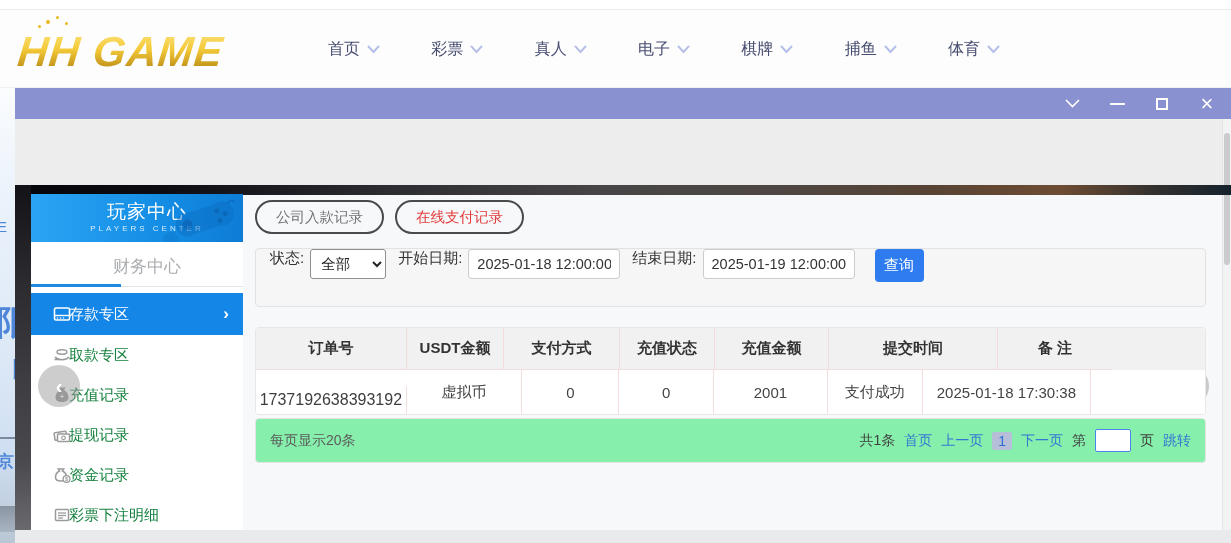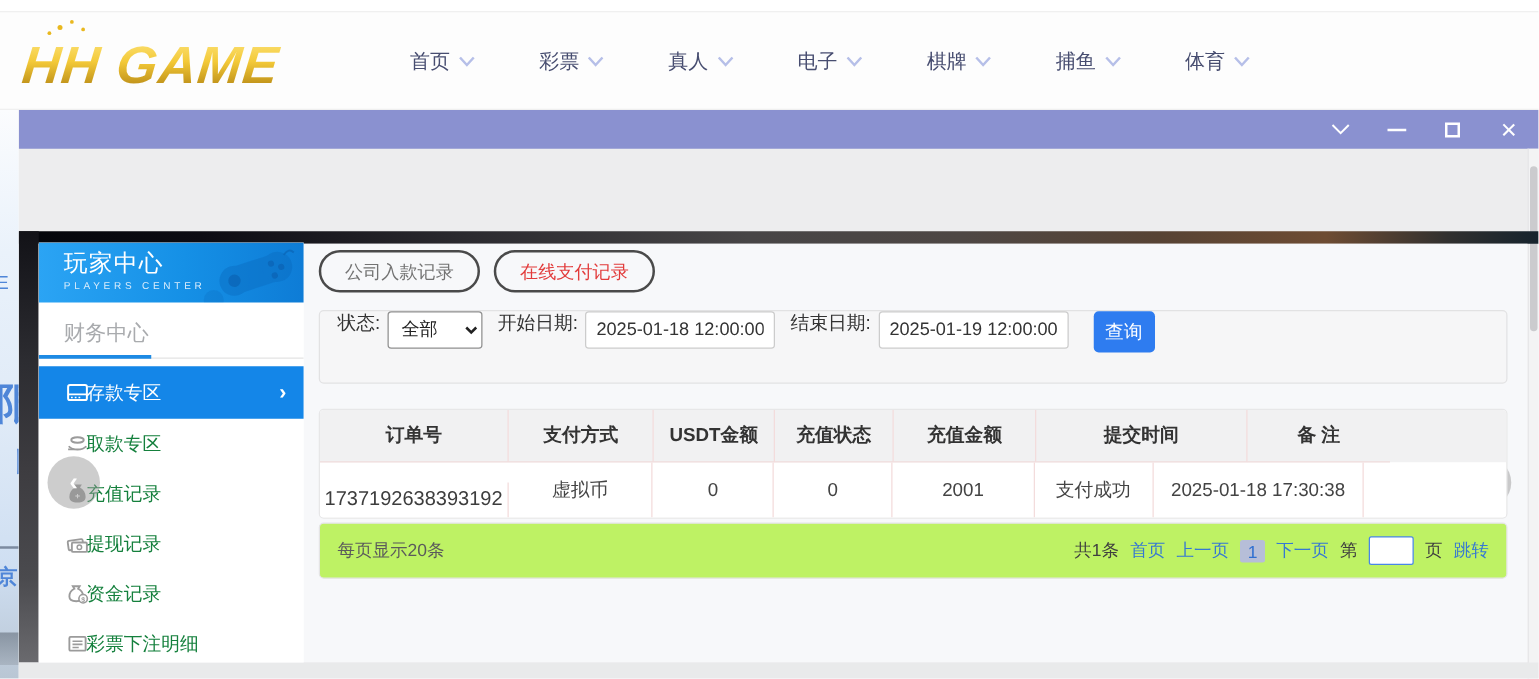--- a/index.html
+++ b/index.html
@@ -43,21 +43,21 @@
 
   
   .dark-band { position:absolute; left:0; top:97px; width:1216px; height:10px;
     background:linear-gradient(90deg,#04050a 0%,#0d0c13 12%,#2c2b30 30%,#474546 48%,#4e4744 62%,#574334 75%,#6e4c33 86%,#31302f 94%,#16232d 100%); }
   .dark-left { position:absolute; left:0; top:97px; width:16px; height:345px;
     background:linear-gradient(180deg,#121217 0%,#2c2c31 30%,#3d3c40 55%,#4a4a4e 80%,#6a6a6e 100%); }
   .content-bg { position:absolute; left:16px; top:107px; width:1191px; height:335px; background:#f7f8fa; }
   .bottom-strip { position:absolute; left:0; top:442px; width:1216px; height:13px; background:#e9eaeb; }
 
   
-  .sidebar { position:absolute; left:16px; top:106px; width:212px; height:336px; background:#fff; overflow:hidden; }
+  .sidebar { position:absolute; left:16px; top:106px; width:212px; height:336px; background:#fff; overflow:hidden;text-align:center; }
   .sb-header { position:relative; height:48px; background:linear-gradient(90deg,#2ba4f4 0%,#1590e6 55%,#0e7cd6 100%); padding:7px 0 0 20px; overflow:hidden; }
   .sb-title { color:#fff; font-size:19px; letter-spacing:1px; line-height:22px; }
   .sb-sub { color:#d8ecfc; font-size:8px; letter-spacing:3px; line-height:11px; }
   .sb-gamepad { position:absolute; right:6px; top:2px; opacity:.8; }
   .sb-section { padding:13px 0 0 20px; height:42px; }
   .sb-section-title { color:#a9abae; font-size:17px; }
   .sb-divider { position:relative; height:4px; }
   .sb-divider .base { position:absolute; left:0; right:0; top:2px; border-top:1px solid #e4e4e4; }
   .sb-divider .seg { position:absolute; left:0; top:0; width:90px; height:3px; background:#1d8ae4; }
   .sb-menu { padding-top:5px; }
@@ -87,21 +87,21 @@
   .datatable { position:absolute; left:0; top:239px; width:951px; border:1px solid #e7e7e8; border-radius:4px; overflow:hidden; background:#fff; }
   .t-row { display:flex; }
   .t-head { background:#f1f1f2; height:42px; }
   .t-head .t-cell { font-weight:bold; color:#333; border-bottom:1px solid #f0dcdc; }
   .t-body { height:44px; background:#fff; }
   .t-cell { display:flex; align-items:center; justify-content:center; font-size:15px; color:#444; border-right:1px solid #f3dcdc; }
   .t-cell:last-child { border-right:none; }
   .c0{width:151px;} .c1{width:116px;} .c2{width:97px;} .c3{width:95px;} .c4{width:114px;} .c5{width:95px;} .c6{width:169px;} .c7{width:114px;}
   .t-body .c0 { font-size:16px; color:#3d3d3d;margin-top:16px; }
 
-  .pagebar { position:absolute; left:0; top:330px; width:951px; height:45px; background:#bef264; border:1px solid #e4e4e5; border-radius:4px; display:flex; align-items:center; justify-content:space-between; padding:0 14px; }
+  .pagebar { position:absolute; left:0; top:330px; width:951px; height:45px; background:#86efac; border:1px solid #e4e4e5; border-radius:4px; display:flex; align-items:center; justify-content:space-between; padding:0 14px; }
   .pg-left { font-size:14px; color:#5b5b5b; }
   .pg-right { display:flex; align-items:center; gap:9px; font-size:14px; }
   .pg-total { color:#3f3f3f; }
   .pg-link { color:#3578d3; cursor:pointer; }
   .pg-current { background:#b6bed8; color:#2f6fd0; padding:1px 6px; border-radius:2px; cursor:default; }
   .pg-word { color:#3f3f3f; }
   .pg-input { width:36px; height:23px; border:1px solid #4a86e8; border-radius:2px; background:#fff; font-size:13px; text-align:center; font-family:inherit; }
 </style>
 </head>
 <body>
@@ -321,22 +321,22 @@
         <span class="f-label">开始日期:</span>
         <input class="f-input" type="text" value="2025-01-18 12:00:00" style="">
         <span class="f-label">结束日期:</span>
         <input class="f-input" type="text" value="2025-01-19 12:00:00" style="">
         <button class="f-btn">查询</button>
       </div>
 
       <div class="datatable">
         <div class="t-row t-head">
           <div class="t-cell c0">订单号</div>
+          <div class="t-cell c2">USDT金额</div>
           <div class="t-cell c1">支付方式</div>
-          <div class="t-cell c2">USDT金额</div>
           <div class="t-cell c5">充值状态</div>
           <div class="t-cell c4">充值金额</div>
           <div class="t-cell c6">提交时间</div>
           <div class="t-cell c7">备 注</div>
         </div>
         <div class="t-row t-body">
           <div class="t-cell c0">1737192638393192</div>
           <div class="t-cell c1">虚拟币</div>
           <div class="t-cell c2">0</div>
           <div class="t-cell c3">0</div>

